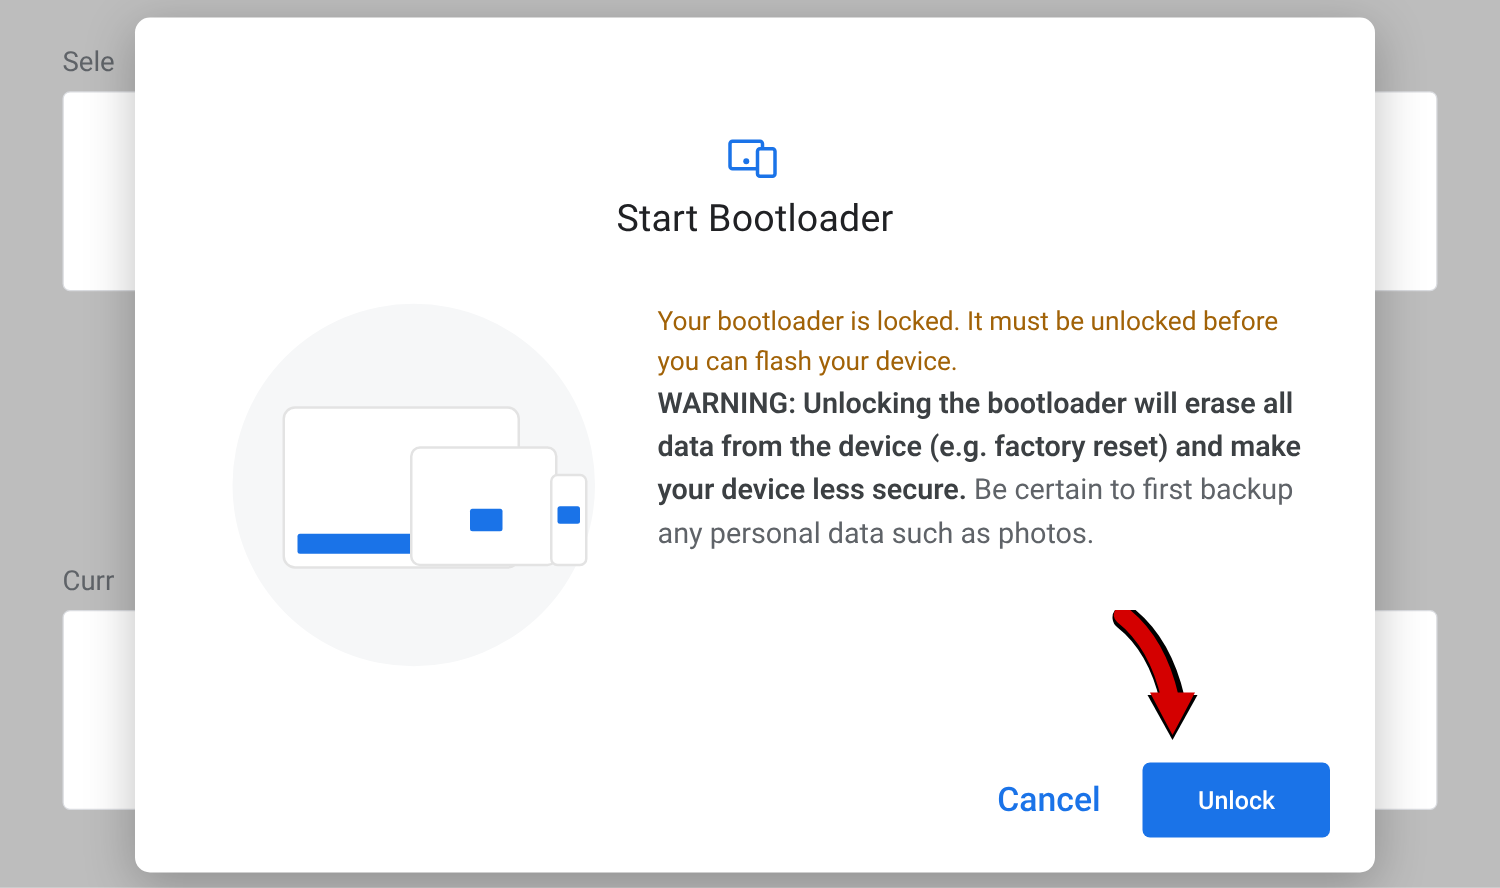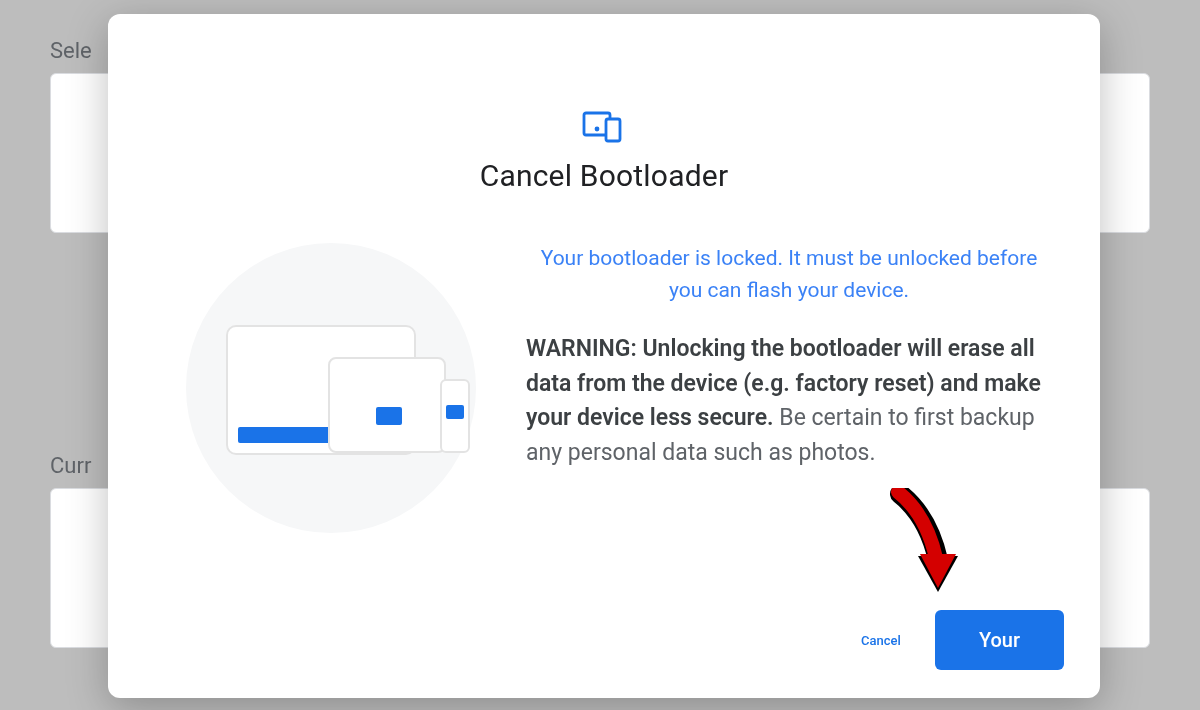--- a/index.html
+++ b/index.html
@@ -145,24 +145,22 @@
       height: 14px;
       background: #1a73e8;
       border-radius: 2px;
     }
     .text-col {
       flex: 1;
       padding-right: 20px;
     }
     .desc {
       font-size: 21px;
-      color: #3b82f6;
+      color: #a16207;
       line-height: 1.5;
-      margin-bottom: 26px;
-      text-align: center;
     }
     .warning {
       font-size: 23px;
       color: #5f6368;
       line-height: 1.5;
     }
     .warning strong {
       color: #3c4043;
       font-weight: 600;
     }
@@ -172,21 +170,21 @@
       align-items: center;
       gap: 26px;
       padding-right: 8px;
       padding-bottom: 4px;
       position: relative;
     }
     .btn-cancel {
       background: none;
       border: none;
       color: #1a73e8;
-      font-size: 13px;
+      font-size: 27px;
       font-weight: 500;
       cursor: pointer;
       padding: 12px 8px;
       font-family: inherit;
     }
     .btn-start {
       background: #1a73e8;
       color: #fff;
       border: none;
       border-radius: 6px;
@@ -217,21 +215,21 @@
 
 <div class="dialog">
   <div class="dialog-header">
     <span class="header-icon">
       <svg width="44" height="34" viewBox="0 0 44 34">
         <rect x="2" y="4" width="26" height="22" rx="2" fill="none" stroke="#1a73e8" stroke-width="2.8"></rect>
         <rect x="24" y="10" width="14" height="22" rx="2" fill="#fff" stroke="#1a73e8" stroke-width="2.8"></rect>
         <circle cx="15" cy="20" r="2.4" fill="#1a73e8"></circle>
       </svg>
     </span>
-    <h1 class="dialog-title">Cancel Bootloader</h1>
+    <h1 class="dialog-title">Start Bootloader</h1>
   </div>
 
   <div class="dialog-body">
     <div class="illustration-col">
       <div class="illustration">
         <div class="circle"></div>
         <div class="dev-lg">
             <div class="bar"></div>
           </div>
         <div class="dev-md">
@@ -253,15 +251,15 @@
   <div class="dialog-actions">
     <div class="arrow-annotation">
       <svg width="90" height="110" viewBox="0 0 90 110">
         <path d="M20 6 Q48 28 58 72" fill="none" stroke="#000" stroke-width="20" stroke-linecap="round"></path>
         <path d="M18 4 Q46 26 56 70" fill="none" stroke="#d40000" stroke-width="14" stroke-linecap="round"></path>
         <path d="M38 68 L78 68 L58 104 Z" fill="#000"></path>
         <path d="M40 66 L76 66 L58 100 Z" fill="#d40000"></path>
       </svg>
     </div>
     <button class="btn-cancel">Cancel</button>
-    <button class="btn-start">Your</button>
+    <button class="btn-start">Unlock</button>
   </div>
 </div>
 
 </body></html>

